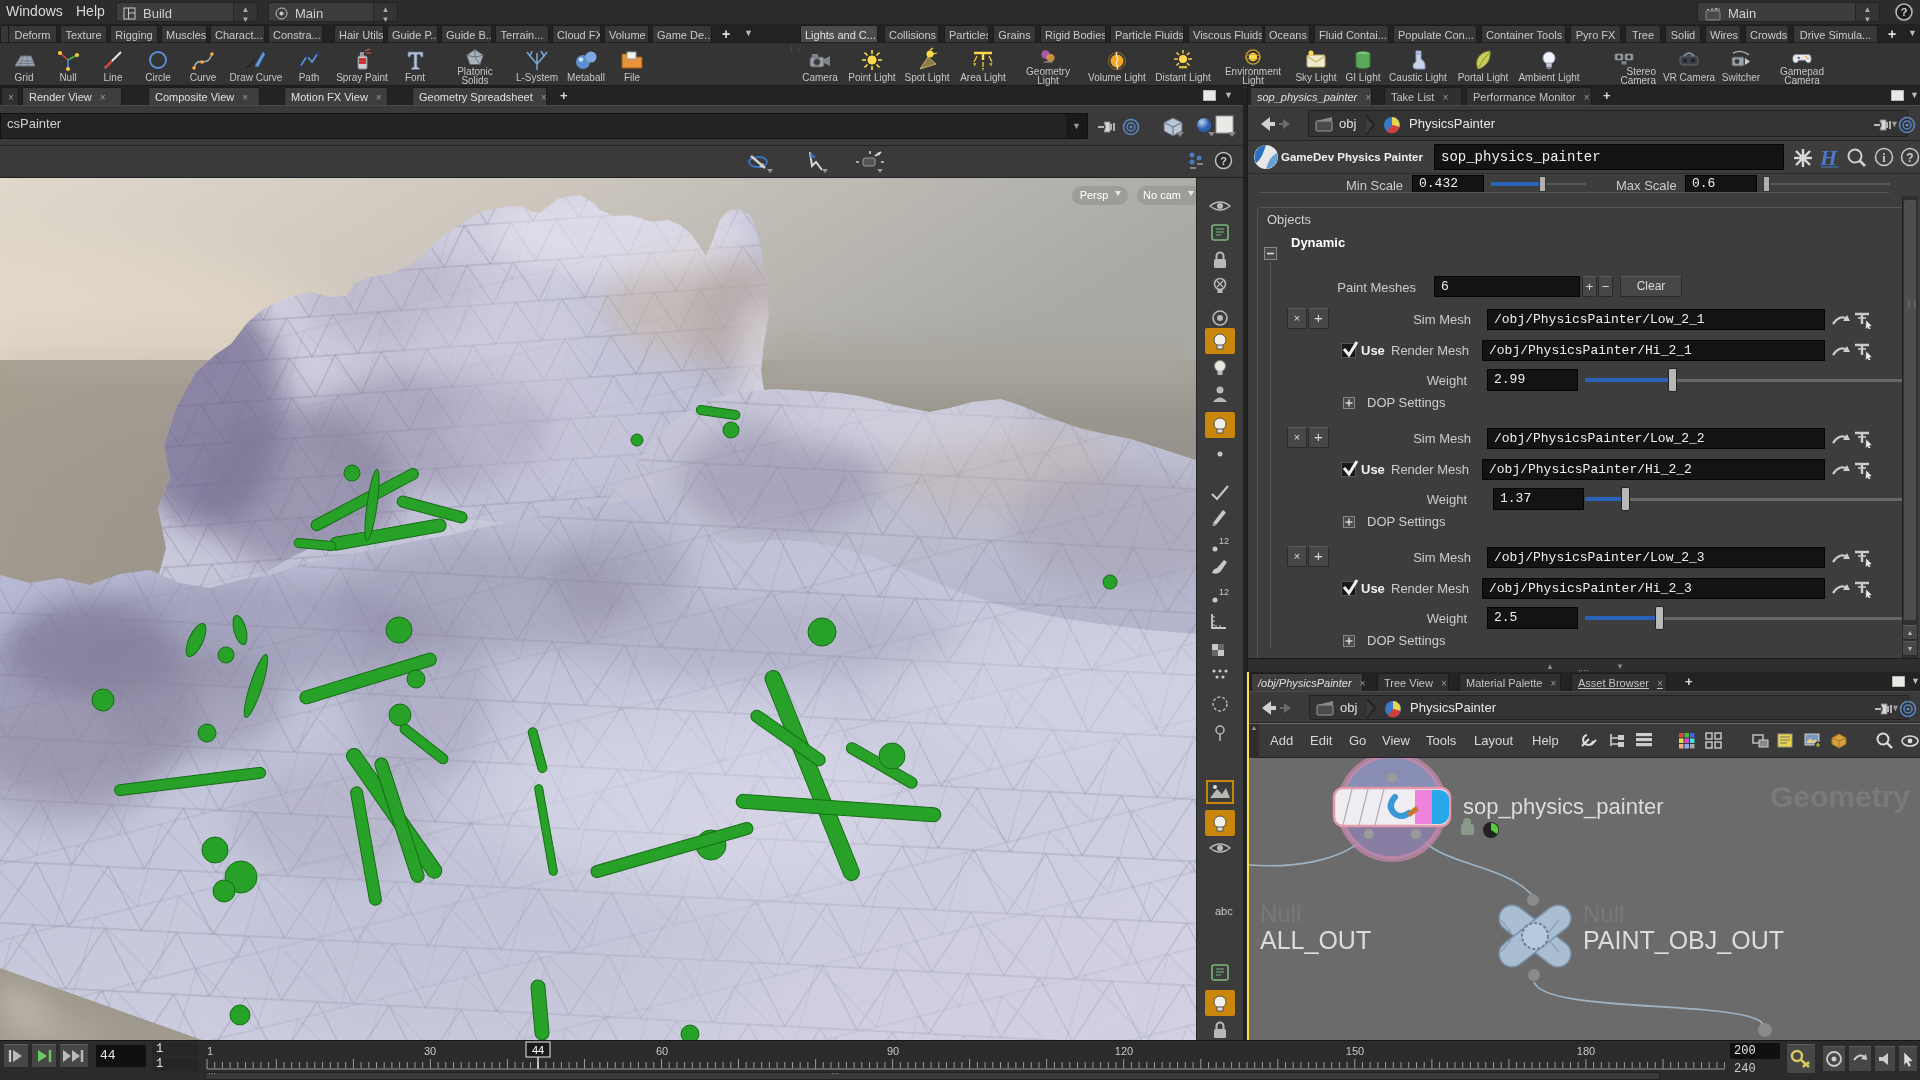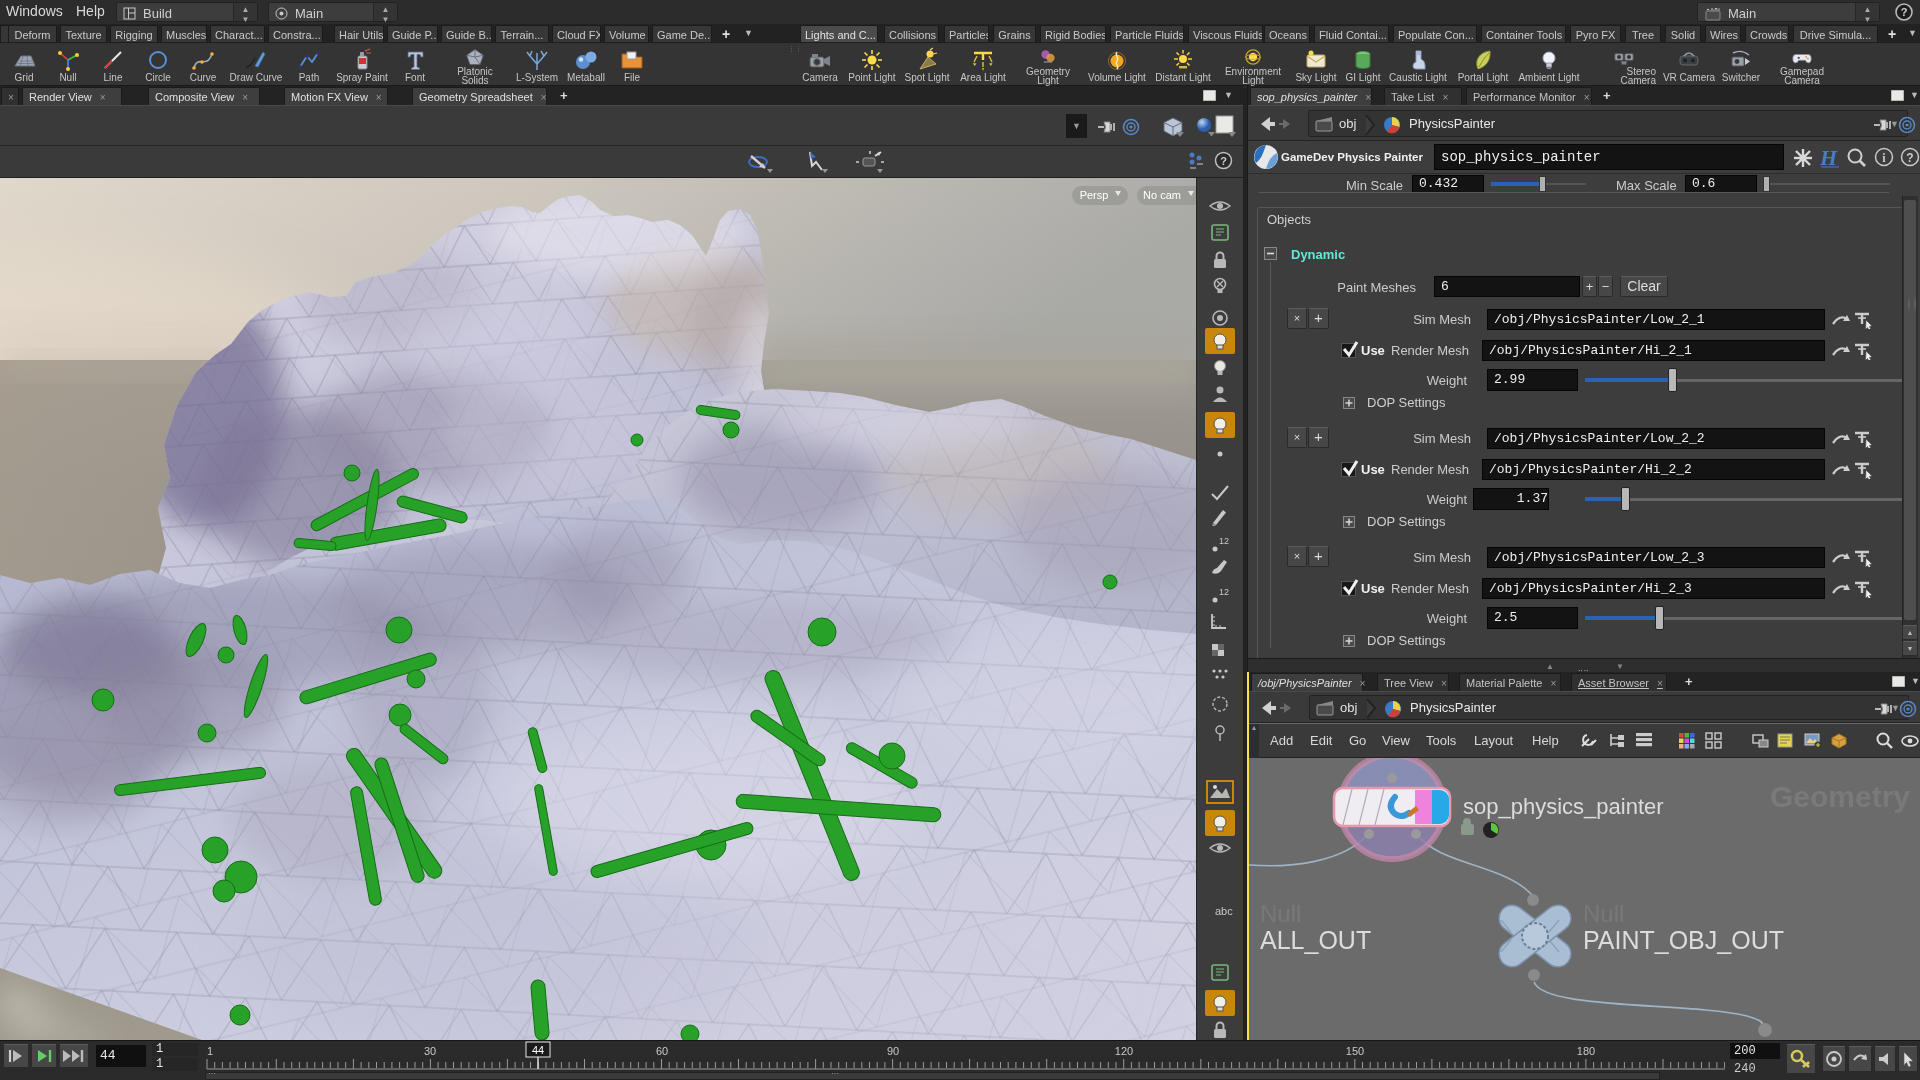--- a/index.html
+++ b/index.html
@@ -379,20 +379,21 @@
 <div class="ptab act" style="left:148px;width:112px;">Composite View<span class="x">×</span></div>
 <div class="ptab act" style="left:284px;width:104px;">Motion FX View<span class="x">×</span></div>
 <div class="ptab act" style="left:412px;width:135px;">Geometry Spreadsheet<span class="x">×</span></div>
 <span style="position:absolute;left:560px;top:2px;color:#ddd;font-weight:bold;font-size:13px;">+</span>
 <svg style="position:absolute;left:1203px;top:4px;" width="13" height="11">
       <rect width="13" height="11" fill="#e8e8e4" stroke="#888"></rect>
     </svg>
 <span style="position:absolute;left:1224px;top:4px;color:#bbb;font-size:9px;">▼</span>
 </div>
 <div class="abs pathbar" style="left:0;top:105px;width:1243px;height:41px;">
+<div class="field" style="left:0px;top:7px;width:1088px;height:26px;background:#232323;border-color:#111;"><span style="font-family:'Liberation Sans',sans-serif;color:#cfcfcf;font-size:13px;">csPainter</span></div>
 <div style="position:absolute;left:1066px;top:8px;width:21px;height:24px;background:#1a1a1a;color:#999;font-size:9px;text-align:center;line-height:24px;">▼</div>
 <svg style="position:absolute;left:1097px;top:13px;" width="22" height="15" viewBox="0 0 22 15">
       <path d="M1 8 h6" stroke="#b8b8b8" stroke-width="2"></path>
       <path d="M7 3 l6 0 l0 10 l-6 0 q3 -5 0 -10" fill="#d8d8d8" stroke="#888"></path>
       <path d="M14 5 v6 M17 4 v8" stroke="#b0b0b0" stroke-width="2"></path>
     </svg>
 <svg style="position:absolute;left:1122px;top:12px;" width="18" height="18">
       <circle cx="9" cy="9" r="7.5" fill="none" stroke="#5a87c5" stroke-width="1.6"></circle>
       <circle cx="9" cy="9" r="4" fill="none" stroke="#5a87c5" stroke-width="1.4"></circle>
       <circle cx="9" cy="9" r="1.6" fill="#5a87c5"></circle>
@@ -828,27 +829,27 @@
 <div class="field" style="left:437px;top:-1px;width:72px;height:18px;line-height:16px;">0.6</div>
 <div style="position:absolute;left:515px;top:0px;width:7px;height:16px;background:#b0b0b0;border:1px solid #333;"></div>
 <div style="position:absolute;left:522px;top:7px;width:120px;height:2px;background:#555;"></div>
 <div style="position:absolute;left:11px;top:16px;width:630px;height:1px;background:#585858;"></div>
 <div style="position:absolute;left:9px;top:31px;width:648px;height:470px;border:1px solid #565656;border-radius:3px;"></div>
 <div style="position:absolute;left:15px;top:24px;padding:0 4px;background:#3d3d3d;color:#cfcfcf;font-size:13px;margin-top:12px;">Objects</div>
 <svg style="position:absolute;left:16px;top:71px;" width="13" height="13">
         <rect x="0.5" y="0.5" width="12" height="12" fill="#4a4a4a" stroke="#888"></rect>
         <line x1="3" y1="6.5" x2="10" y2="6.5" stroke="#ddd" stroke-width="1.6"></line>
       </svg>
-<span style="position:absolute;left:43px;top:71px;color:#5eead4;font-size:13px;font-weight:bold;">Dynamic</span>
+<span style="position:absolute;left:43px;top:59px;color:#ffffff;font-size:13px;font-weight:bold;">Dynamic</span>
 <div style="position:absolute;left:22px;top:86px;width:1px;height:386px;background:#5a5a5a;"></div>
 <div class="plabel" style="left:43px;top:104px;width:125px;">Paint Meshes</div>
 <div class="field" style="left:186px;top:100px;width:146px;height:21px;">6</div>
 <div class="btn" style="left:334px;top:100px;width:15px;height:21px;line-height:19px;font-size:13px;">+</div>
 <div class="btn" style="left:350px;top:100px;width:15px;height:21px;line-height:19px;font-size:13px;">−</div>
-<div class="btn" style="left:372px;top:100px;width:48px;height:21px;line-height:19px;font-size:14px;">Clear</div>
+<div class="btn" style="left:372px;top:100px;width:62px;height:21px;line-height:19px;font-size:12px;">Clear</div>
 <div class="btn" style="left:39px;top:132px;width:20px;height:21px;line-height:19px;font-size:11px;">×</div>
 <div class="btn" style="left:60px;top:132px;width:21px;height:21px;line-height:18px;font-size:15px;">+</div>
 <div class="plabel" style="left:133px;top:136px;width:90px;">Sim Mesh</div>
 <div class="field" style="left:239px;top:133px;width:338px;height:21px;line-height:19px;">/obj/PhysicsPainter/Low_2_1</div>
 <svg style="position:absolute;left:584px;top:136px;" width="18" height="15">
         <path d="M1 12 Q8 2 15 7" fill="none" stroke="#ccc" stroke-width="2.2"></path>
         <path d="M15 3 l3 6 l-7 0 Z" fill="#ccc"></path>
       </svg>
 <svg style="position:absolute;left:605px;top:134px;" width="22" height="19">
         <path d="M2 4 h14 M9 4 v10" stroke="#ccc" stroke-width="2.4"></path>
@@ -905,21 +906,21 @@
 <svg style="position:absolute;left:584px;top:286px;" width="18" height="15">
         <path d="M1 12 Q8 2 15 7" fill="none" stroke="#ccc" stroke-width="2.2"></path>
         <path d="M15 3 l3 6 l-7 0 Z" fill="#ccc"></path>
       </svg>
 <svg style="position:absolute;left:605px;top:284px;" width="22" height="19">
         <path d="M2 4 h14 M9 4 v10" stroke="#ccc" stroke-width="2.4"></path>
         <path d="M5 8 h8" stroke="#ccc" stroke-width="1.6"></path>
         <path d="M13 10 l6 6 l-2.5 0.5 l1.5 3 l-2 1 l-1.5 -3 l-2 2 Z" fill="#eee" stroke="#444" stroke-width="0.6"></path>
       </svg>
 <div class="plabel" style="left:153px;top:316px;width:66px;">Weight</div>
-<div class="field" style="left:225px;top:312px;width:76px;height:22px;line-height:20px;text-align:right;">1.37</div>
+<div class="field" style="left:245px;top:312px;width:91px;height:22px;line-height:20px;">1.37</div>
 <div style="position:absolute;left:337px;top:322px;width:325px;height:3px;background:#666;border-radius:2px;"></div>
 <div style="position:absolute;left:337px;top:321px;width:40px;height:4px;background:#2a62b8;"></div>
 <div style="position:absolute;left:373px;top:311px;width:9px;height:24px;background:#b8b8b8;border:1px solid #222;border-radius:2px;"></div>
 <svg style="position:absolute;left:95px;top:340px;" width="12" height="12">
         <rect x="0.5" y="0.5" width="11" height="11" fill="#4a4a4a" stroke="#888"></rect>
         <line x1="2.5" y1="6" x2="9.5" y2="6" stroke="#ddd" stroke-width="1.4"></line>
         <line x1="6" y1="2.5" x2="6" y2="9.5" stroke="#ddd" stroke-width="1.4"></line>
       </svg>
 <span style="position:absolute;left:119px;top:338px;color:#cfcfcf;font-size:13px;">DOP Settings</span>
 <div class="btn" style="left:39px;top:370px;width:20px;height:21px;line-height:19px;font-size:11px;">×</div>

